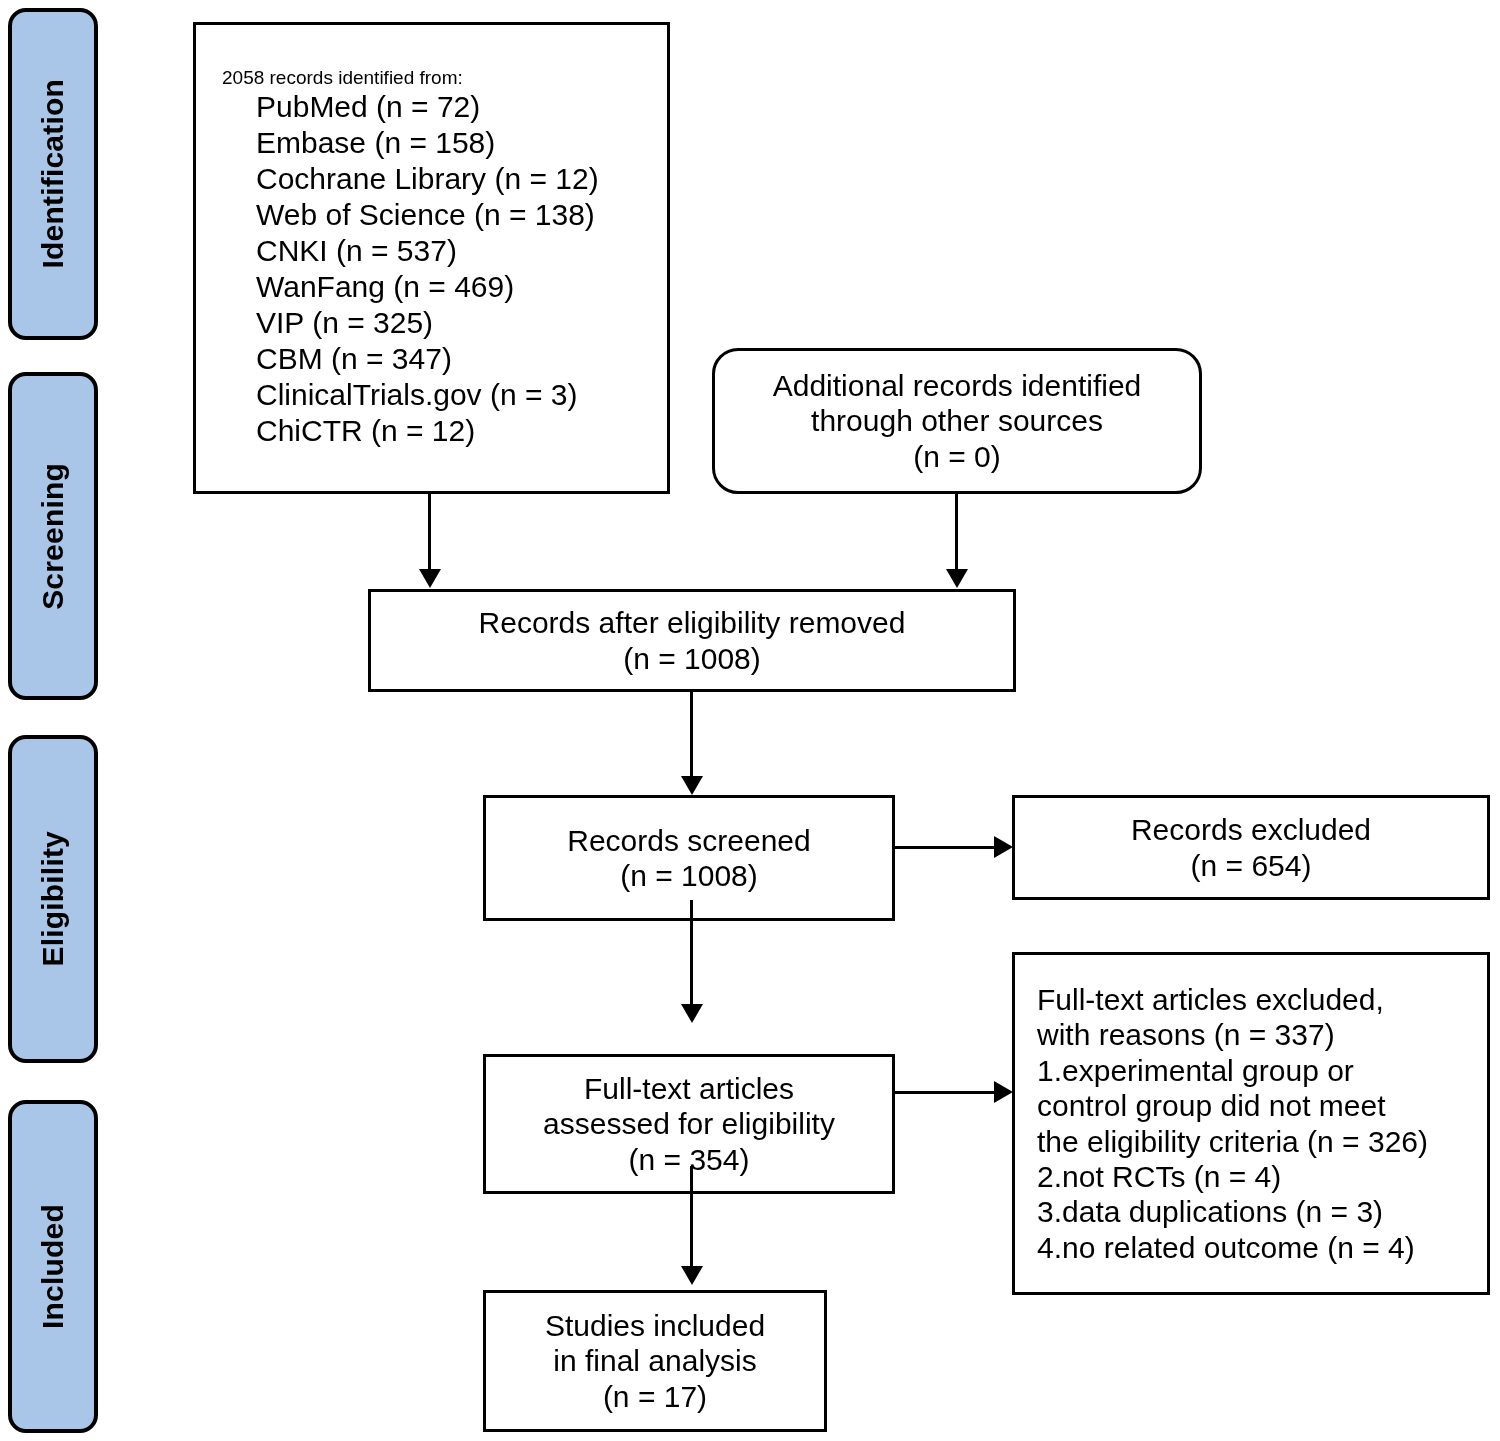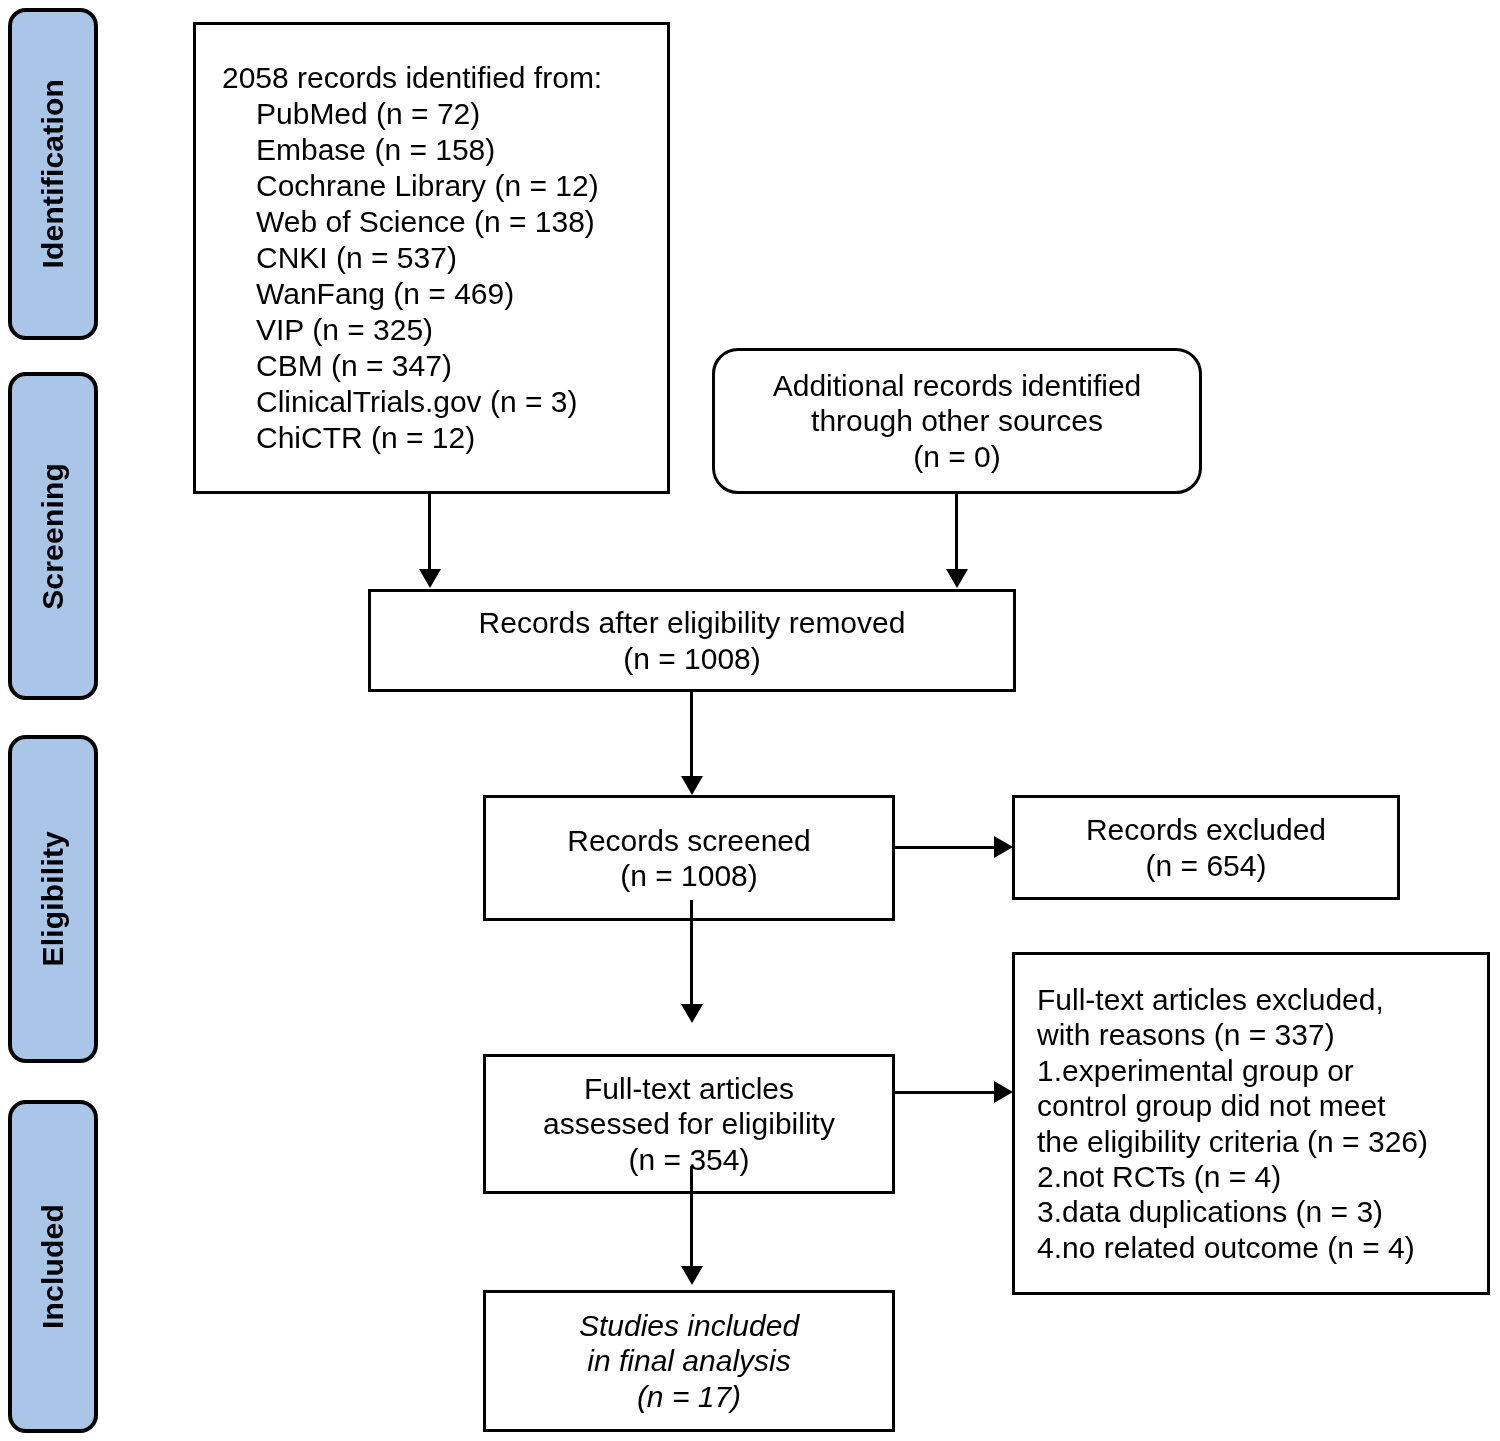--- a/index.html
+++ b/index.html
@@ -58,21 +58,21 @@
   .box .line {
     font-size: 30px;
     line-height: 1.18;
     white-space: pre;
     color: #000000;
   }
   .box.leftal .inner { padding-left: 22px; }
   .box.center .inner { padding: 0 10px; }
 
   
-  .src-head { font-size: 30px; line-height: 1.2; white-space: pre; }
+  .src-head { font-size: 19px; line-height: 1.2; white-space: pre; }
   .src-item { font-size: 30px; line-height: 1.2; white-space: pre; padding-left: 34px; }
 
   
   .vline {
     position: absolute;
     width: 3px;
     background: #000000;
   }
   .hline {
     position: absolute;
@@ -158,21 +158,21 @@
   <div class="box center" style="left:483px; top:795px; width:412px; height:126px;">
     <div class="inner">
       <div class="line">Records screened</div>
       <div class="line">(n = 1008)</div>
     </div>
   </div>
 
   <div class="hline" style="left:895px; top:846px; width:99px; height:3px;"></div>
   <div class="arrow-right" style="left:994px; top:836px;"></div>
 
-  <div class="box center" style="left:1012px; top:795px; width:388px; height:105px;">
+  <div class="box center" style="left:1012px; top:795px; width:478px; height:105px;">
     <div class="inner">
       <div class="line">Records excluded</div>
       <div class="line">(n = 654)</div>
     </div>
   </div>
 
   <div class="vline" style="left:690px; top:900px; width:3px; height:104px;"></div>
   <div class="arrow-down" style="left:681px; top:1004px;"></div>
 
   <div class="box center" style="left:483px; top:1054px; width:412px; height:140px;">
@@ -195,21 +195,21 @@
       <div class="line">the eligibility criteria (n = 326)</div>
       <div class="line">2.not RCTs (n = 4)</div>
       <div class="line">3.data duplications (n = 3)</div>
       <div class="line">4.no related outcome (n = 4)</div>
     </div>
   </div>
 
   <div class="vline" style="left:690px; top:1166px; width:3px; height:100px;"></div>
   <div class="arrow-down" style="left:681px; top:1266px;"></div>
 
-  <div class="box center" style="left:483px; top:1290px; width:412px; height:142px;font-style:italic;">
+  <div class="box center" style="left:483px; top:1290px; width:344px; height:142px;">
     <div class="inner">
       <div class="line">Studies included</div>
       <div class="line">in final analysis</div>
       <div class="line">(n = 17)</div>
     </div>
   </div>
 
 </div>
 
 </body></html>

